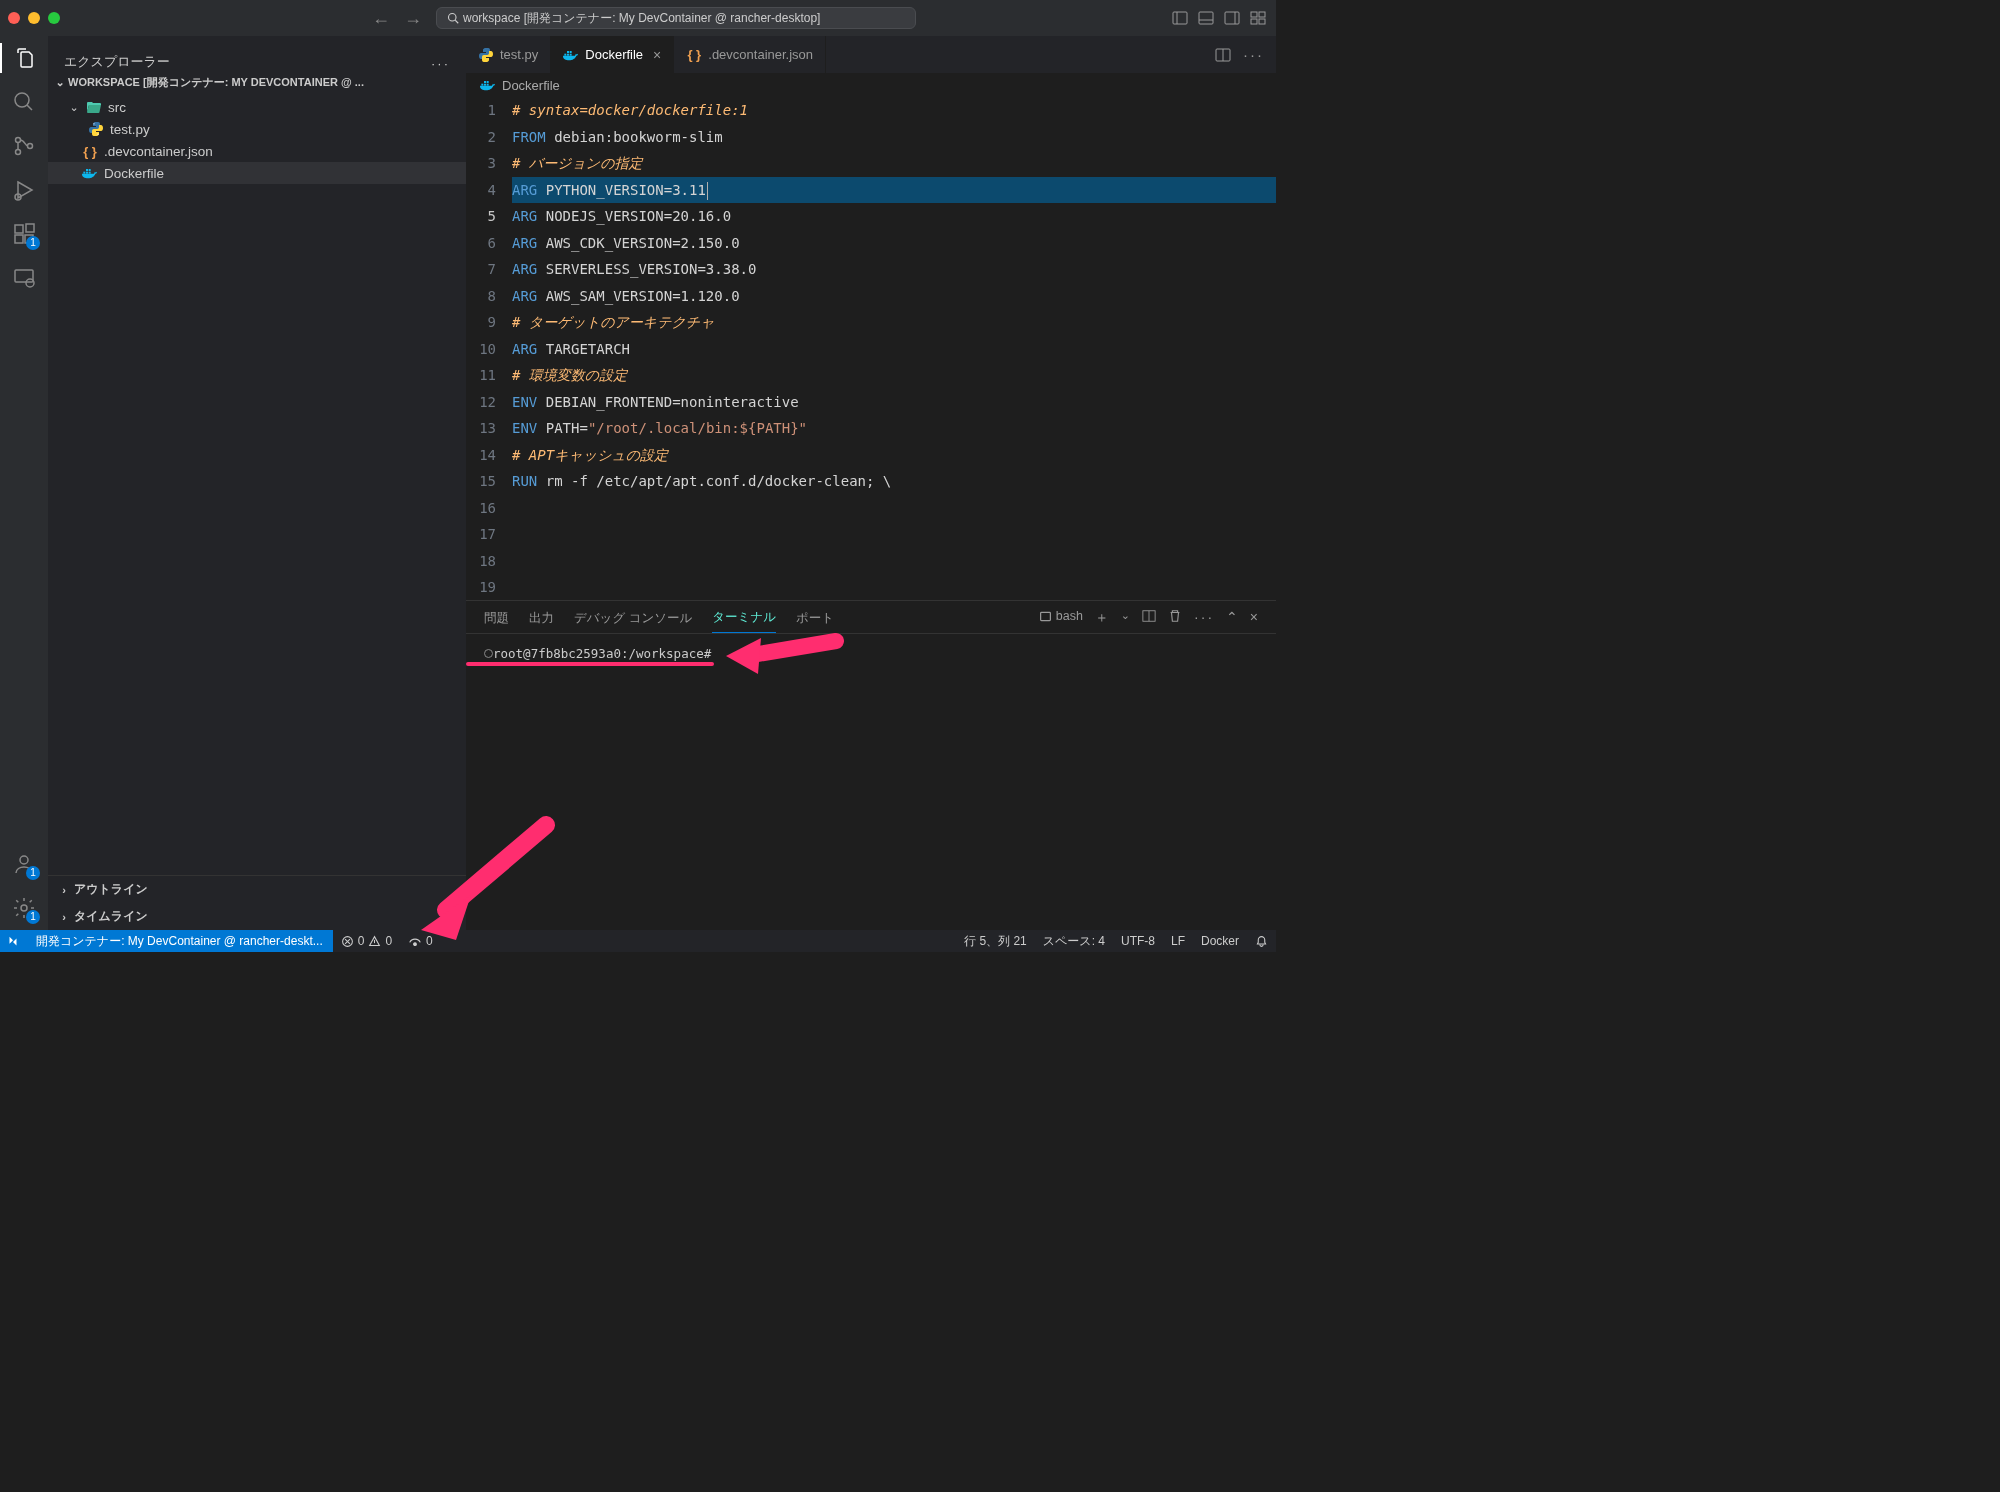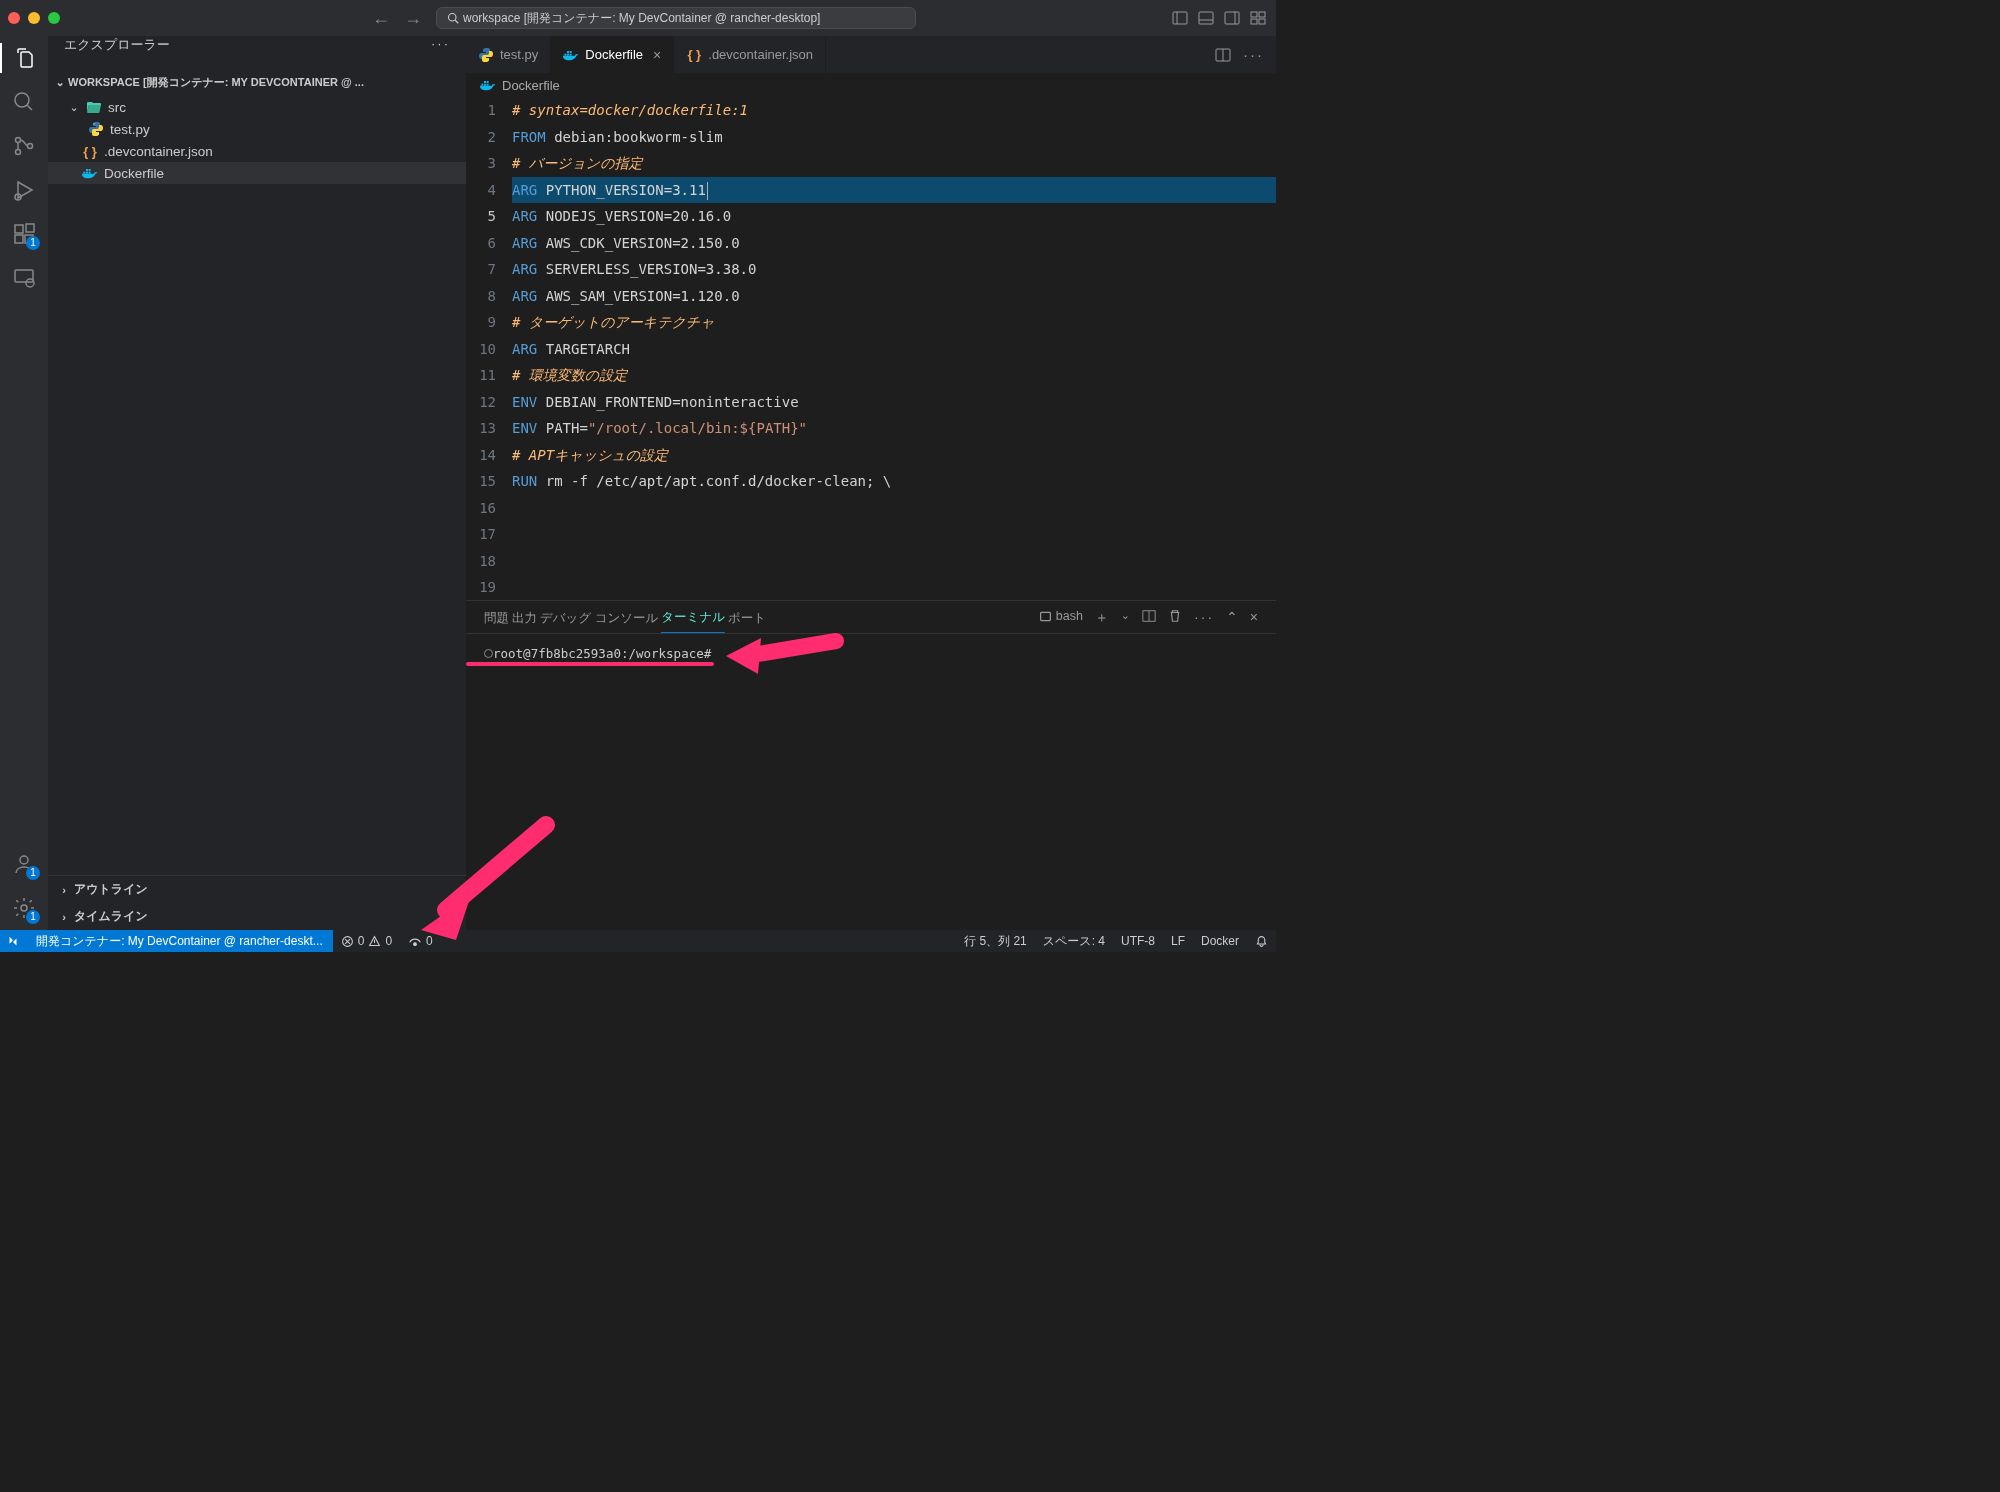--- a/index.html
+++ b/index.html
@@ -71,21 +71,21 @@
 
 .sidebar {
   width: 418px;
   background: #232428;
   display: flex;
   flex-direction: column;
 }
 .sidebar-header {
   height: 35px;
   display: flex;
-  align-items: flex-start;
+  align-items: flex-end;
   padding: 0 16px;
   color: #ccc;
   font-size: 13px;
   justify-content: space-between;
 }
 .workspace-header {
   padding: 4px 6px;
   font-size: 11px;
   font-weight: bold;
   color: #ccc;
@@ -150,21 +150,21 @@
 .line-hl { background:#0c4a6e; display:block; width:100%; }
 .cursor-bar { display:inline-block; width:1px; height:18px; background:#aeafad; vertical-align:middle; margin-left:1px;}
 
 .panel {
   height: 330px;
   border-top: 1px solid #333;
   background: #1e1e1e;
   display: flex;
   flex-direction: column;
 }
-.panel-tabs { display:flex; gap:3px; padding:8px 18px 0 18px; font-size:12.5px; color:#999; border-bottom:1px solid #333; align-items:center;}
+.panel-tabs { display:flex; gap:20px; padding:8px 18px 0 18px; font-size:12.5px; color:#999; border-bottom:1px solid #333; align-items:center;}
 .panel-tab { padding-bottom:6px; cursor:pointer; }
 .panel-tab.active { color:#5eead4; border-bottom:1px solid #0078d4; }
 .panel-tabs-right { margin-left:auto; display:flex; gap:12px; align-items:flex-start; color:#999; font-size:14px; padding-bottom:6px;}
 .terminal-body { flex:1; padding:12px 18px; font-family:"SF Mono","Menlo","Consolas",monospace; font-size:12.5px; color:#ccc; position:relative;}
 .underline-annot { position:absolute; height:4px; background:#ff2d6f; border-radius:2px; }
 .arrow-annot { position:absolute; pointer-events:none; }
 
 .statusbar {
   height: 22px;
   background: #232428;

